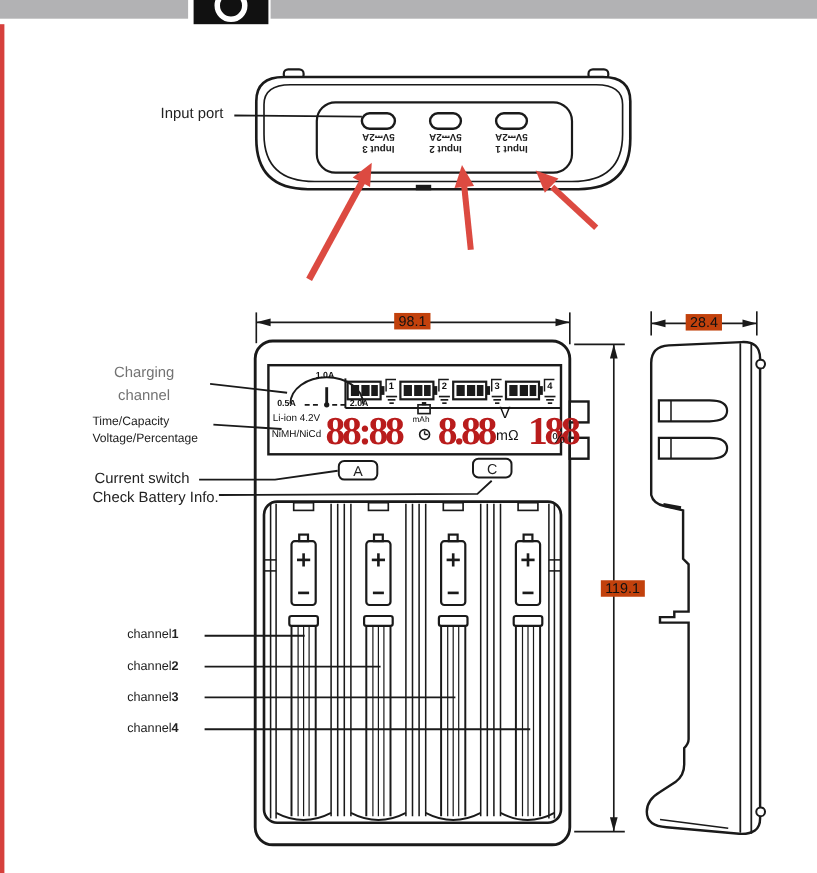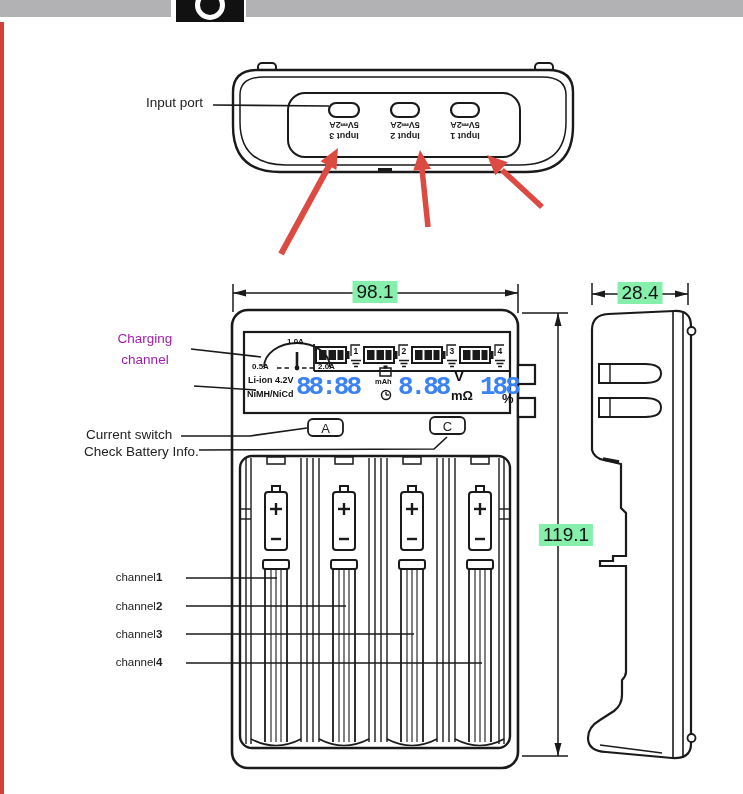--- a/index.html
+++ b/index.html
@@ -1,22 +1,22 @@
 <!DOCTYPE html>
 <html><head>
 <meta charset="utf-8">
 <style>
   html,body{margin:0;padding:0;background:#fff}
   #page{position:relative;width:743px;height:794px;background:#fff;overflow:hidden;
         font-family:"Liberation Sans",sans-serif;color:#161616}
   .abs{position:absolute}
-  .seg{font-family:Liberation Mono, monospace;font-weight:bold;font-size:26px;
-       letter-spacing:-3px;line-height:1;color:#3b82f6;white-space:nowrap}
-  .lcd-b{font-weight:bold;color:#111;line-height:1;white-space:nowrap}
-  .dim{font-size:19px;background:#86efac;padding:0 4px;transform:translate(-50%,-50%);
+  .seg{font-family:Liberation Serif, serif;font-weight:bold;font-size:36px;
+       letter-spacing:-3px;line-height:1;color:#b91c1c;white-space:nowrap}
+  .lcd-b{font-weight:normal;color:#111;line-height:1;white-space:nowrap}
+  .dim{font-size:13px;background:#c2410c;padding:0 4px;transform:translate(-50%,-50%);
        white-space:nowrap;color:#111}
   .rot{transform:rotate(180deg);text-align:center;font-weight:bold;font-size:9px;
        line-height:11px;color:#222;width:60px}
   .callout{font-size:13.5px;color:#222;white-space:nowrap}
   .small{font-size:11px;color:#222;line-height:15.5px;white-space:nowrap}
   .ch-row{display:flex;justify-content:center;width:78px;font-size:11.5px;color:#222}
   .ch-num{font-weight:bold}
   .btn-label{width:35px;text-align:center;font-size:13px;color:#222}
   .slotnum{font-weight:bold;font-size:8.5px;line-height:1;color:#111}
   .gauge-l{font-weight:bold;font-size:8px;line-height:1;color:#111;white-space:nowrap}
@@ -268,23 +268,27 @@
   </div>
   <div class="abs rot" style="left:435px;top:119px">
     <div>Input 1</div>
     <div>5V⎓2A</div>
   </div>
 
   <div class="abs dim" style="left:375px;top:292px">98.1</div>
   <div class="abs dim" style="left:566px;top:535px">119.1</div>
   <div class="abs dim" style="left:640px;top:293px">28.4</div>
 
-  <div class="abs" style="left:98px;top:328px;width:94px;text-align:center;font-size:13.5px;line-height:21px;color:#a21caf">
+  <div class="abs" style="left:84px;top:328px;width:94px;text-align:center;font-size:13.5px;line-height:21px;color:#737373">
     <div>Charging</div>
     <div>channel</div>
+  </div>
+  <div class="abs" style="left:84px;top:376px">
+    <div class="small">Time/Capacity</div>
+    <div class="small">Voltage/Percentage</div>
   </div>
   <div class="abs callout" style="left:86px;top:427px">Current switch</div>
   <div class="abs callout" style="left:84px;top:444px">Check Battery Info.</div>
 
   <div class="abs ch-row" style="left:100px;top:571px">
     <span>channel</span>
     <span class="ch-num">1</span>
   </div>
   <div class="abs ch-row" style="left:100px;top:600px">
     <span>channel</span>

